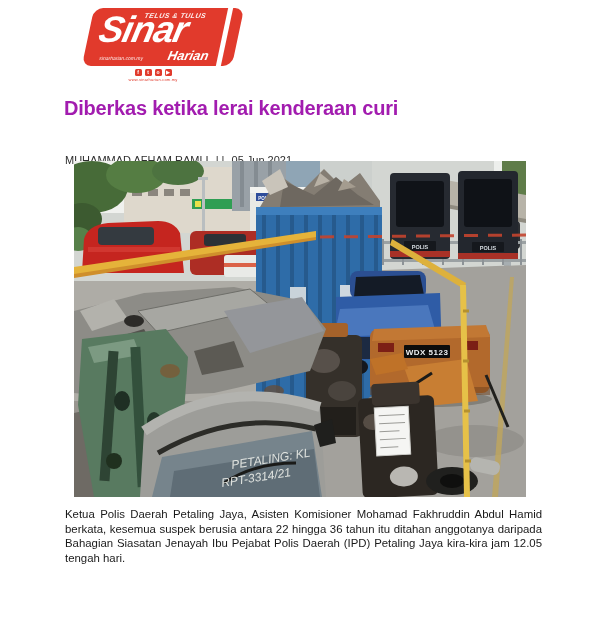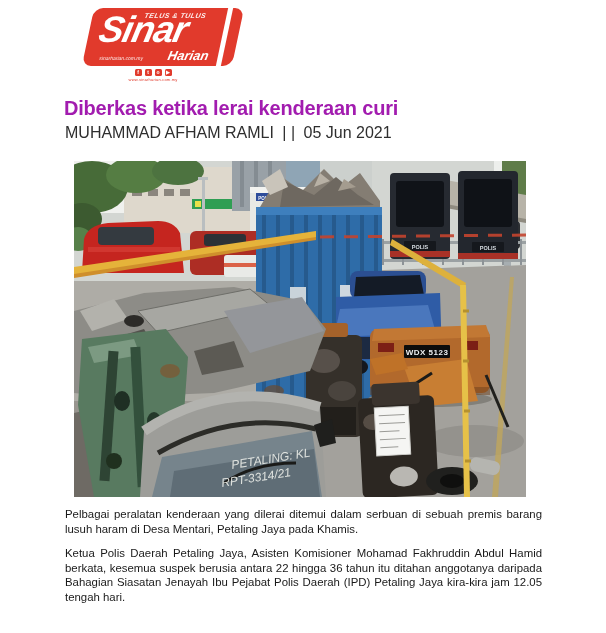--- a/index.html
+++ b/index.html
@@ -18,21 +18,21 @@
   .logo-sub{position:absolute;left:84px;top:40px;font-size:13px;font-weight:800;font-style:italic;color:#ffffff;}
   .social{position:absolute;left:120px;top:69px;width:66px;text-align:center;}
   .social-row{display:flex;justify-content:center;gap:3px;}
   .social-ic{width:7px;height:7px;background:#e13a2c;border-radius:1.5px;color:#fff;font-size:5px;
              line-height:7px;text-align:center;font-weight:bold;overflow:hidden;}
   .social-cap{margin-top:1px;font-size:4px;color:#e13a2c;letter-spacing:.2px;}
 
   
   .headline{position:absolute;left:64px;top:97px;width:500px;margin:0;font-size:20px;font-weight:800;
             color:#a21caf;letter-spacing:-.2px;}
-  .byline{position:absolute;left:65px;top:124px;font-size:16px;color:#2e2e2e;}
+  .byline{position:absolute;left:65px;top:154px;font-size:11px;color:#2e2e2e;}
   .byline .sep{margin:0 4px;}
   .photo-frame{position:absolute;left:66px;top:161px;width:452px;height:336px;overflow:hidden;padding-left:8px;}
   .bodytext{position:absolute;left:65px;top:507px;width:477px;}
   .bodytext p{margin:0 0 10px 0;font-size:11.4px;line-height:14.6px;text-align:justify;color:#191919;}
 </style>
 </head>
 <body>
 
 <div class="page">
 
@@ -274,17 +274,16 @@
         <polygon points="0,106 242,70 242,78 0,116" fill="#e5b33a"></polygon>
         <polygon points="0,113 242,76 242,79 0,117" fill="#cf8f2c"></polygon>
         <polygon points="318,78 392,122 390,128 316,84" fill="#ddb13c"></polygon>
         <polygon points="386,124 392,124 396,336 390,336" fill="#e6c148"></polygon>
         <path d="M389,150 h6 M389,200 h6 M390,250 h6 M391,300 h6" stroke="#b5912e" stroke-width="3"></path>
       </g>
     </svg>
   </div>
 
   <div class="bodytext">
-    <p>Pelbagai peralatan kenderaan yang dilerai ditemui dalam serbuan di sebuah premis barang lusuh haram di Desa Mentari, Petaling Jaya pada Khamis.</p>
     <p>Ketua Polis Daerah Petaling Jaya, Asisten Komisioner Mohamad Fakhruddin Abdul Hamid berkata, kesemua suspek berusia antara 22 hingga 36 tahun itu ditahan anggotanya daripada Bahagian Siasatan Jenayah Ibu Pejabat Polis Daerah (IPD) Petaling Jaya kira-kira jam 12.05 tengah hari.</p>
   </div>
 
 </div>
 
 </body></html>

